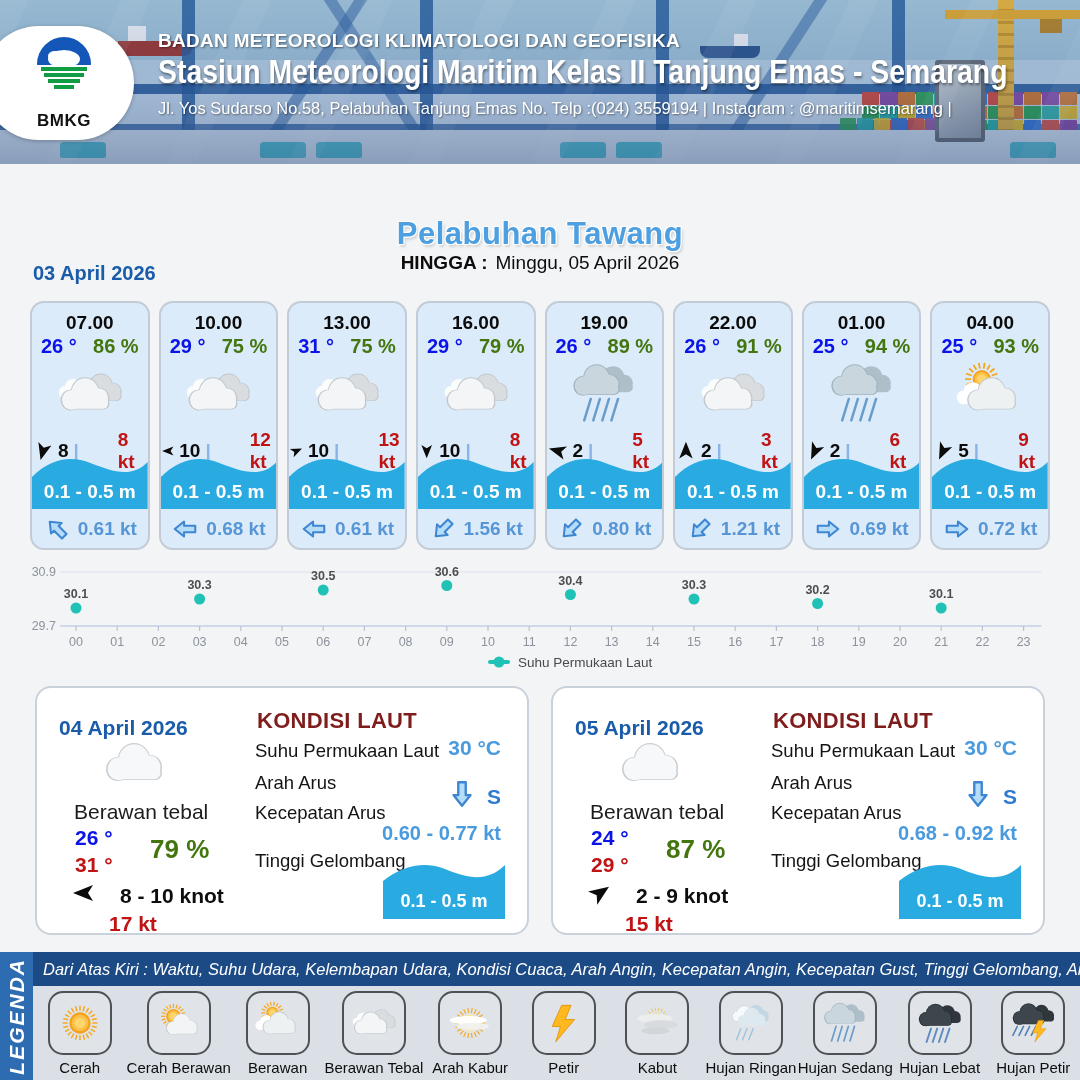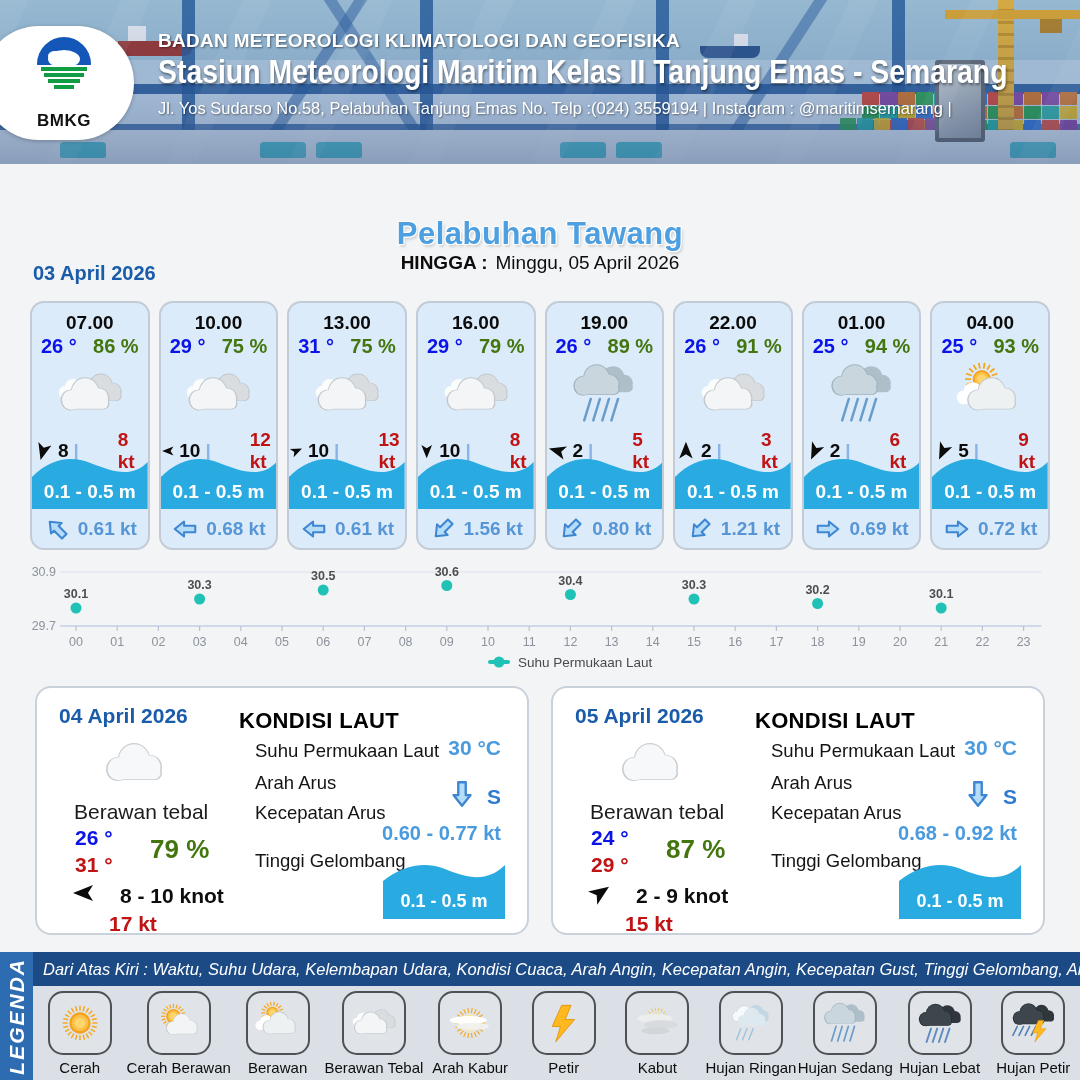--- a/index.html
+++ b/index.html
@@ -62,29 +62,29 @@
   .fc-wave svg{position:absolute;left:0;top:0;width:100%;height:100%;}
   .fc-wave .txt{position:absolute;left:0;right:0;bottom:6px;text-align:center;color:#fff;font-weight:bold;font-size:19px;}
   .fc-cur{position:absolute;left:0;right:0;bottom:0;height:39px;display:flex;align-items:center;justify-content:center;gap:7px;color:#5796d6;font-weight:bold;font-size:19px;}
 
   
   #chart{position:absolute;left:22px;top:560px;}
 
   
   #daily{position:absolute;left:35px;right:35px;top:686px;height:249px;display:flex;gap:22px;}
   .dcard{flex:1;position:relative;background:#fff;border:2px solid #c9d1da;border-radius:16px;box-sizing:border-box;}
-  .d-date{position:absolute;left:22px;top:16px;font-size:21px;font-weight:bold;color:#1a5ca9;}
+  .d-date{position:absolute;left:22px;top:28px;font-size:21px;font-weight:bold;color:#1a5ca9;}
   .d-icon{position:absolute;left:52px;top:42px;}
   .d-cond{position:absolute;left:37px;top:112px;font-size:21px;color:#1c1c1c;}
   .d-tmin{position:absolute;left:38px;top:138px;color:#0a14e8;font-weight:bold;font-size:21px;}
   .d-tmax{position:absolute;left:38px;top:165px;color:#c01414;font-weight:bold;font-size:21px;}
   .d-hum{position:absolute;left:113px;top:146px;color:#43760f;font-weight:bold;font-size:26px;}
   .d-wind{position:absolute;left:34px;top:192px;display:flex;align-items:center;gap:23px;font-size:21px;font-weight:bold;color:#0d0d0d;}
   .d-gust{position:absolute;left:72px;top:224px;color:#c01414;font-weight:bold;font-size:21px;}
-  .d-sea-title{position:absolute;left:202px;top:20px;font-size:22px;font-weight:bold;color:#000000;letter-spacing:.3px;}
+  .d-sea-title{position:absolute;left:220px;top:20px;font-size:22px;font-weight:bold;color:#7f1d1d;letter-spacing:.3px;}
   .d-lab{position:absolute;left:218px;font-size:18.5px;color:#141414;}
   .d-sst{position:absolute;right:26px;top:48px;font-size:21px;font-weight:bold;color:#4a9ade;}
   .d-dir{position:absolute;right:26px;top:90px;display:flex;align-items:center;gap:9px;font-size:21px;font-weight:bold;color:#2f7bd0;}
   .d-cur{position:absolute;right:26px;top:134px;font-size:20px;font-weight:bold;color:#4a9ade;}
   .d-wavebox{position:absolute;right:22px;bottom:14px;width:122px;height:62px;}
   .d-wavebox svg{position:absolute;left:0;top:0;width:100%;height:100%;}
   .d-wavebox .txt{position:absolute;left:0;right:0;bottom:7px;text-align:center;color:#fff;font-weight:bold;font-size:18px;}
 
   
   #legend{position:absolute;left:0;top:952px;width:1080px;height:128px;background:#dbe0e6;}

